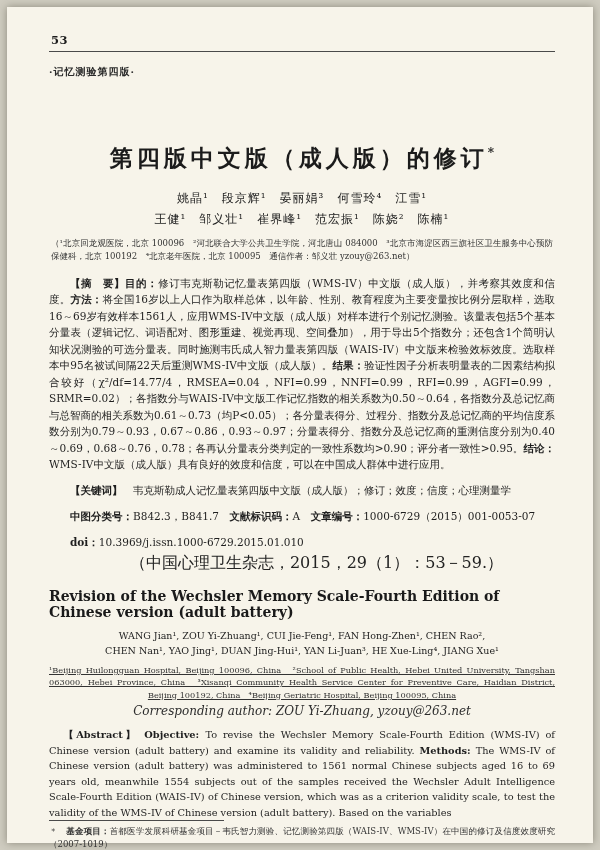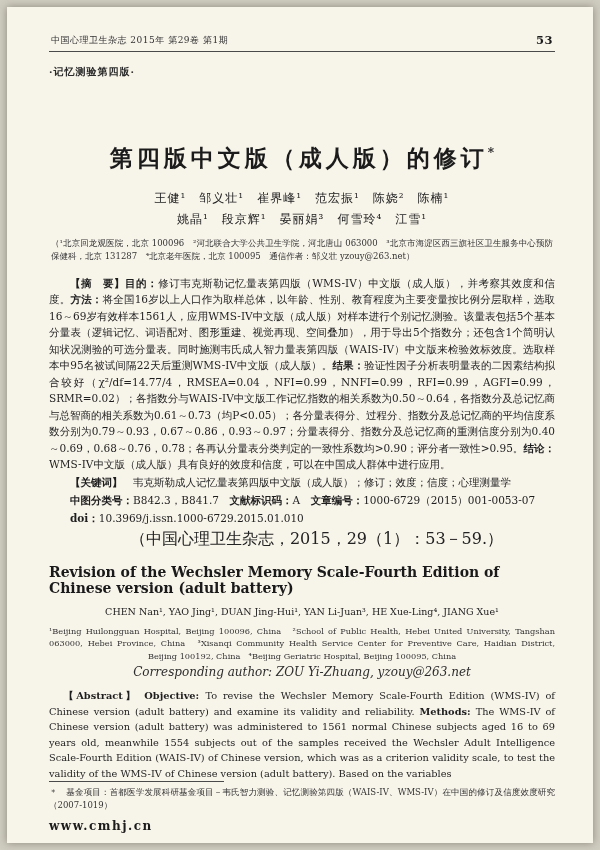--- a/index.html
+++ b/index.html
@@ -42,82 +42,82 @@
   .authors { margin-top: 12px; text-align: center; font-size: 12px; line-height: 21px; color: #222; letter-spacing: 1px; }
   .affil-cn {
     margin: 7px 2px 0 2px; font-size: 8.5px; line-height: 13.5px;
     color: #333; text-align: justify;
   }
   
   .abstract {
     margin: 11px 0 0 0; font-size: 10.5px; line-height: 16.5px;
     text-align: justify; text-indent: 2em; color: #1e1e1e;
   }
-  .kline { margin: 1px 0 0 0; font-size: 10.5px; line-height: 17px; text-indent: 2em; color: #1e1e1e; }
+  .kline { margin: 9px 0 0 0; font-size: 10.5px; line-height: 17px; text-indent: 2em; color: #1e1e1e; }
   .citation { margin: 2px 0 0 0; font-size: 16px; text-align: right; padding-right: 52px; color: #222; }
   
   .en-title { margin-top: 14px; font-size: 14px; font-weight: bold; color: #1a1a1a; }
   .en-authors { margin-top: 8px; text-align: center; font-size: 9.5px; line-height: 15px; color: #222; }
   .en-affil {
     margin: 6px 0 0 0; font-size: 8.2px; line-height: 12.5px; color: #333;
-    text-align: justify; text-align-last: center;
+    text-align: justify; text-align-last: center; text-decoration: underline;
   }
   .en-corr { margin: 3px 0 0 0; text-align: center; font-style: italic; font-size: 12px; color: #2c2c2c; }
   .en-abstract {
     margin: 9px 0 0 0; font-size: 9.8px; line-height: 15.5px;
     text-align: justify; text-indent: 1.5em; color: #1e1e1e;
   }
   
   .bottom { margin-top: auto; }
   .footnote-rule { width: 175px; border-top: 1px solid #4a4a4a; margin-bottom: 4px; }
   .footnote { margin: 0; font-size: 8.5px; line-height: 13px; color: #333; text-align: justify; }
   .site { margin-top: 7px; font-weight: bold; font-size: 12px; letter-spacing: 1.5px; color: #1c1c1c; }
   p, h1 { margin: 0; }
 </style>
 </head>
 <body>
 
 <div class="page">
 
   <div class="header">
-    <span>中国心理卫生杂志  2015年  第29卷  第1期</span>
     <span class="pageno">53</span>
   </div>
 
   <div class="section-label">·记忆测验第四版·</div>
 
   <h1 class="title">
     <br>
     <span><span>第四版中文版（成人版）的修订</span><span class="star">*</span></span>
   </h1>
 
   <div class="authors">
+    <div>姚晶¹　段京辉¹　晏丽娟³　何雪玲⁴　江雪¹</div>
     <div>王健¹　邹义壮¹　崔界峰¹　范宏振¹　陈娆²　陈楠¹</div>
-    <div>姚晶¹　段京辉¹　晏丽娟³　何雪玲⁴　江雪¹</div>
   </div>
 
-  <p class="affil-cn">（¹北京回龙观医院，北京 100096　²河北联合大学公共卫生学院，河北唐山 063000　³北京市海淀区西三旗社区卫生服务中心预防保健科，北京 131287　⁴北京老年医院，北京 100095　通信作者：邹义壮 yzouy@263.net）</p>
+  <p class="affil-cn">（¹北京回龙观医院，北京 100096　²河北联合大学公共卫生学院，河北唐山 084000　³北京市海淀区西三旗社区卫生服务中心预防保健科，北京 100192　⁴北京老年医院，北京 100095　通信作者：邹义壮 yzouy@263.net）</p>
 
   <p class="abstract"><span style="font-weight: bold;">【摘　要】</span><span style="font-weight: bold;">目的：</span><span>修订韦克斯勒记忆量表第四版（WMS-IV）中文版（成人版），并考察其效度和信度。</span><span style="font-weight: bold;">方法：</span><span>将全国16岁以上人口作为取样总体，以年龄、性别、教育程度为主要变量按比例分层取样，选取16～69岁有效样本1561人，应用WMS-IV中文版（成人版）对样本进行个别记忆测验。该量表包括5个基本分量表（逻辑记忆、词语配对、图形重建、视觉再现、空间叠加），用于导出5个指数分；还包含1个简明认知状况测验的可选分量表。同时施测韦氏成人智力量表第四版（WAIS-IV）中文版来检验效标效度。选取样本中95名被试间隔22天后重测WMS-IV中文版（成人版）。</span><span style="font-weight: bold;">结果：</span><span>验证性因子分析表明量表的二因素结构拟合较好（χ²/df=14.77/4，RMSEA=0.04，NFI=0.99，NNFI=0.99，RFI=0.99，AGFI=0.99，SRMR=0.02）；各指数分与WAIS-IV中文版工作记忆指数的相关系数为0.50～0.64，各指数分及总记忆商与总智商的相关系数为0.61～0.73（均P&lt;0.05）；各分量表得分、过程分、指数分及总记忆商的平均信度系数分别为0.79～0.93，0.67～0.86，0.93～0.97；分量表得分、指数分及总记忆商的重测信度分别为0.40～0.69，0.68～0.76，0.78；各再认分量表分类判定的一致性系数均&gt;0.90；评分者一致性&gt;0.95。</span><span style="font-weight: bold;">结论：</span><span>WMS-IV中文版（成人版）具有良好的效度和信度，可以在中国成人群体中进行应用。</span></p>
 
   <p class="kline"><span style="font-weight: bold;">【关键词】</span><span>　韦克斯勒成人记忆量表第四版中文版（成人版）；修订；效度；信度；心理测量学</span></p>
   <p class="kline"><span style="font-weight: bold;">中图分类号：</span><span>B842.3，B841.7　</span><span style="font-weight: bold; text-align: center;">文献标识码：</span><span>A　</span><span style="font-weight: bold;">文章编号：</span><span>1000-6729（2015）001-0053-07</span></p>
   <p class="kline"><span style="font-weight: bold;">doi：</span><span>10.3969/j.issn.1000-6729.2015.01.010</span></p>
   <p class="citation">（中国心理卫生杂志，2015，29（1）：53－59.）</p>
 
   <p class="en-title">Revision of the Wechsler Memory Scale-Fourth Edition of Chinese version (adult battery)</p>
 
   <div class="en-authors">
+    <div>WANG Jian¹, ZOU Yi-Zhuang¹, CUI Jie-Feng¹, FAN Hong-Zhen¹, CHEN Rao²,</div>
     <div>CHEN Nan¹, YAO Jing¹, DUAN Jing-Hui¹, YAN Li-Juan³, HE Xue-Ling⁴, JIANG Xue¹</div>
   </div>
 
   <p class="en-affil">¹Beijing Huilongguan Hospital, Beijing 100096, China　²School of Public Health, Hebei United University, Tangshan 063000, Hebei Province, China　³Xisanqi Community Health Service Center for Preventive Care, Haidian District, Beijing 100192, China　⁴Beijing Geriatric Hospital, Beijing 100095, China</p>
   <p class="en-corr">Corresponding author: ZOU Yi-Zhuang, yzouy@263.net</p>
 
   <p class="en-abstract"><span style="font-weight: bold;">【Abstract】</span><span style="font-weight: bold;"> Objective: </span><span>To revise the Wechsler Memory Scale-Fourth Edition (WMS-IV) of Chinese version (adult battery) and examine its validity and reliability. </span><span style="font-weight: bold;">Methods: </span><span>The WMS-IV of Chinese version (adult battery) was administered to 1561 normal Chinese subjects aged 16 to 69 years old, meanwhile 1554 subjects out of the samples received the Wechsler Adult Intelligence Scale-Fourth Edition (WAIS-IV) of Chinese version, which was as a criterion validity scale, to test the validity of the WMS-IV of Chinese version (adult battery). Based on the variables</span></p>
 
   <div class="bottom">
     <div class="footnote-rule"></div>
-    <p class="footnote"><span>＊　</span><span style="font-weight: normal;">基金项目：</span><span>首都医学发展科研基金项目－韦氏智力测验、记忆测验第四版（WAIS-IV、WMS-IV）在中国的修订及信度效度研究（2007-1019）</span></p>
+    <p class="footnote"><span>＊　</span><span style="font-weight: bold;">基金项目：</span><span>首都医学发展科研基金项目－韦氏智力测验、记忆测验第四版（WAIS-IV、WMS-IV）在中国的修订及信度效度研究（2007-1019）</span></p>
     <div class="site">www.cmhj.cn</div>
   </div>
 
 </div>
 
 </body></html>

